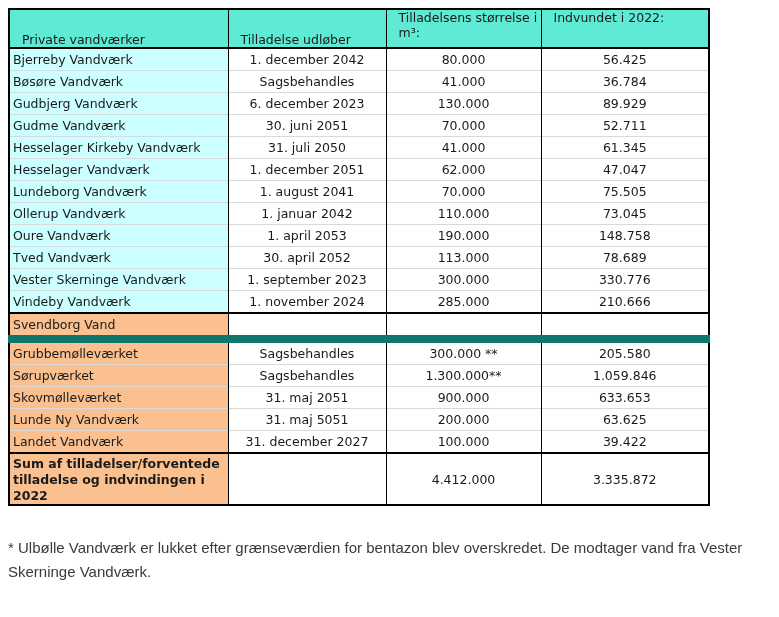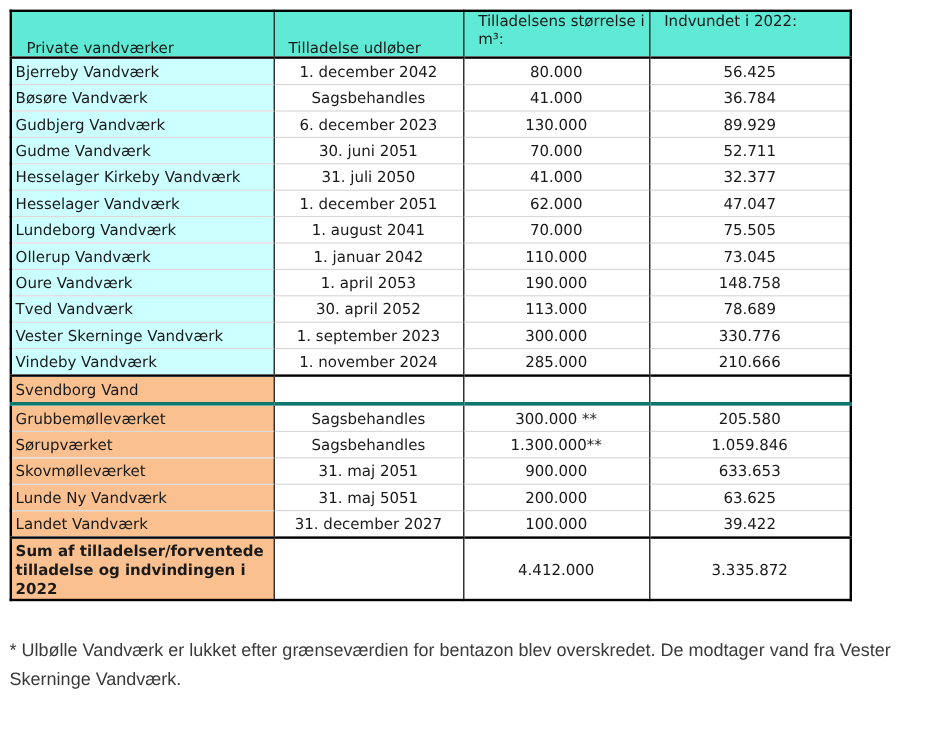--- a/index.html
+++ b/index.html
@@ -45,21 +45,21 @@
   
   tr.data-row td { height: 21px; }
   td.name { text-align: left; padding-left: 4px; }
   td.num  { text-align: center; }
   tbody.private td.name   { background: var(--private-bg); }
   tbody.municipal td.name { background: var(--municipal-bg); }
   
   tr.section-row td {
     height: 21px;
     border-top: 2px solid #000000;
-    border-bottom: 3px solid #0f766e;
+    border-bottom: 8px solid #0f766e;
   }
   tr.section-row td.name { background: var(--municipal-bg); }
   
   tr.sum-row td {
     border-top: 2px solid #000000;
     height: 48px;
   }
   tr.sum-row td.name {
     background: var(--municipal-bg);
     vertical-align: top;
@@ -126,21 +126,21 @@
     <td class="name">Gudme Vandværk</td>
     <td class="num">30. juni 2051</td>
     <td class="num">70.000</td>
     <td class="num">52.711</td>
   </tr>
 
   <tr class="data-row">
     <td class="name">Hesselager Kirkeby Vandværk</td>
     <td class="num">31. juli 2050</td>
     <td class="num">41.000</td>
-    <td class="num">32.377</td>
+    <td class="num">61.345</td>
   </tr>
 
   <tr class="data-row">
     <td class="name">Hesselager Vandværk</td>
     <td class="num">1. december 2051</td>
     <td class="num">62.000</td>
     <td class="num">47.047</td>
   </tr>
 
   <tr class="data-row">

